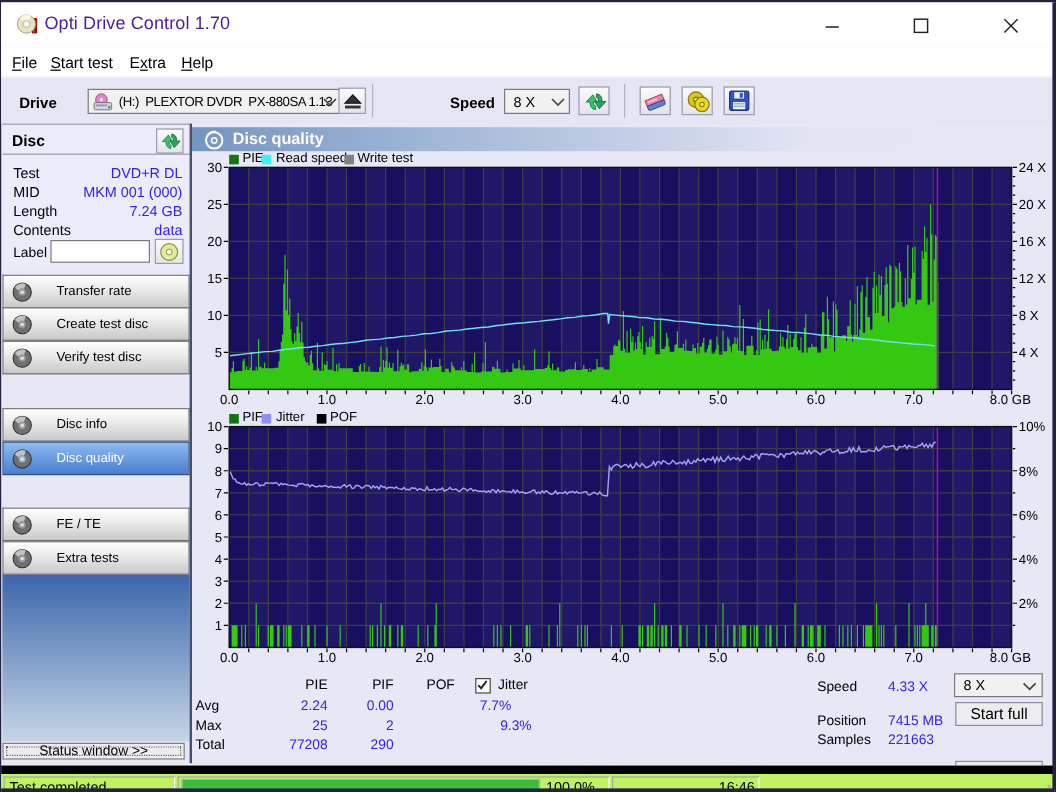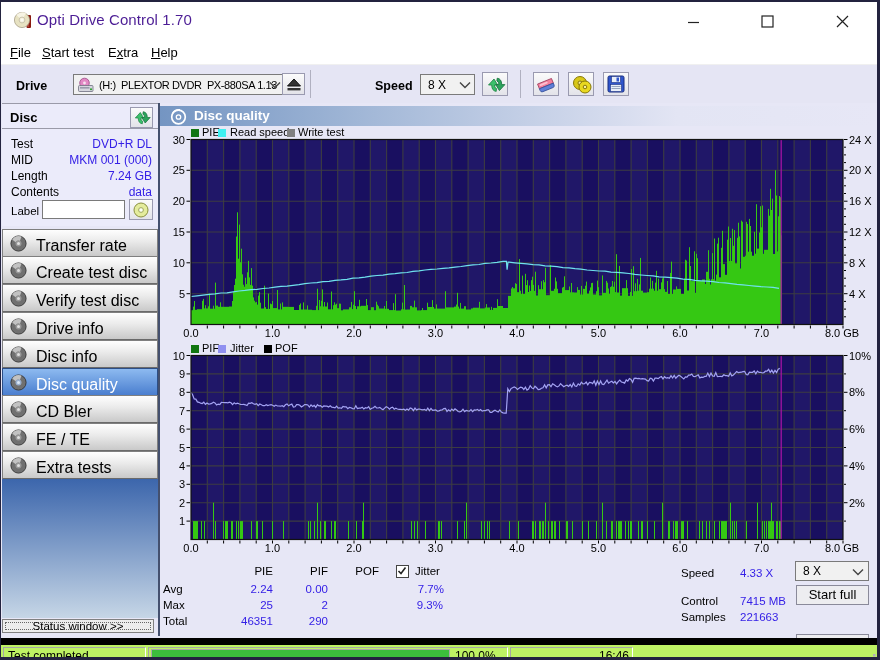--- a/index.html
+++ b/index.html
@@ -9,21 +9,21 @@
 #menubar{left:0;top:37px;width:878px;height:25px;background:#fff}
 #toolbar{left:0;top:62px;width:878px;height:39px;background:#e5e5f4;border-top:1px solid #f0f0f0}
 .menuitem{position:absolute;top:6px;font-size:13px;color:#000}
 .combo{position:absolute;background:#f1f1f1;border:1px solid #7a7a7a}
 .tbtn{position:absolute;background:linear-gradient(#fbfbfb,#e3e3e9);border:1px solid #9a9ab0}
 #sidebar{left:1px;top:101px;width:156px;height:533px}
 #discpanel{position:absolute;left:0;top:0;width:156px;height:123px;background:#ebebfa;border-top:1px solid #9a9aa8}
 .srow{position:absolute;font-size:12px;color:#000}
 .sval{position:absolute;font-size:12px;color:#3520e6;text-align:center;right:6px}
 .sbtn{position:absolute;left:0;width:156px;height:28px;background:linear-gradient(#fefefe,#ebebeb 42%,#c9c9c9);border:1px solid #7f7f7f;border-bottom-color:#6a6a6a}
-.sbtn .lbl{position:absolute;left:33px;top:7px;font-size:16px;color:#000}
+.sbtn .lbl{position:absolute;left:44px;top:7px;font-size:11px;color:#000}
 .sel{background:linear-gradient(#8dbaf0,#4a7ecf);border-color:#2c4e86}
 .sel .lbl{color:#fff}
 #bluefill{position:absolute;left:0;top:376px;width:156px;height:139px;background:linear-gradient(#3c66ac,#c6d6e6)}
 #statuswin{position:absolute;left:0;top:516px;width:152px;height:14px;background:#ededed;border:1px solid #808080;font-size:11.5px;text-align:center;line-height:11px;color:#000}
 #statuswin i{display:block;position:absolute;left:2px;top:2px;right:2px;bottom:2px;border:1px dotted #666;font-style:normal}
 #main{left:159px;top:104px;width:718px;height:530px;background:#e7e7f6}
 #mhead{position:absolute;left:0;top:0;width:718px;height:20px;background:linear-gradient(90deg,#7495c2 0%,#a4b9d8 30%,#e3e5f4 72%,#e7e7f6 100%)}
 #mhead span{position:absolute;left:34px;top:2px;font-size:13.5px;font-weight:bold;color:#fff}
 .legsq{position:absolute;width:8px;height:8px}
 .legtx{position:absolute;font-size:11px;color:#000}
@@ -170,55 +170,37 @@
       </div>
  <div class="sbtn" style="top:181.1px">
         <svg class="abs" style="left:7px;top:5px" width="18" height="18">
           <circle cx="8.5" cy="8.5" r="7.6" fill="#707070" stroke="#333" stroke-width="0.9"></circle>
           <path d="M2.2 4.5 A7.6 7.6 0 0 1 11.5 1.6 L9.9 5.9 A3.2 3.2 0 0 0 5.6 7.2 Z" fill="#c6c6c6" opacity="0.95"></path>
           <circle cx="8.5" cy="8.5" r="3" fill="#989898"></circle>
           <circle cx="8.5" cy="8.5" r="1.5" fill="#e0e0e0"></circle>
         </svg>
         <span class="lbl">Verify test disc</span>
       </div>
- <div class="sbtn" style="top:208.9px">
-        <svg class="abs" style="left:7px;top:5px" width="18" height="18">
-          <circle cx="8.5" cy="8.5" r="7.6" fill="#707070" stroke="#333" stroke-width="0.9"></circle>
-          <path d="M2.2 4.5 A7.6 7.6 0 0 1 11.5 1.6 L9.9 5.9 A3.2 3.2 0 0 0 5.6 7.2 Z" fill="#c6c6c6" opacity="0.95"></path>
-          <circle cx="8.5" cy="8.5" r="3" fill="#989898"></circle>
-          <circle cx="8.5" cy="8.5" r="1.5" fill="#e0e0e0"></circle>
-        </svg>
-        <span class="lbl">Drive info</span>
-      </div>
  <div class="sbtn" style="top:236.7px">
         <svg class="abs" style="left:7px;top:5px" width="18" height="18">
           <circle cx="8.5" cy="8.5" r="7.6" fill="#707070" stroke="#333" stroke-width="0.9"></circle>
           <path d="M2.2 4.5 A7.6 7.6 0 0 1 11.5 1.6 L9.9 5.9 A3.2 3.2 0 0 0 5.6 7.2 Z" fill="#c6c6c6" opacity="0.95"></path>
           <circle cx="8.5" cy="8.5" r="3" fill="#989898"></circle>
           <circle cx="8.5" cy="8.5" r="1.5" fill="#e0e0e0"></circle>
         </svg>
         <span class="lbl">Disc info</span>
       </div>
  <div class="sbtn sel" style="top:264.5px">
         <svg class="abs" style="left:7px;top:5px" width="18" height="18">
           <circle cx="8.5" cy="8.5" r="7.6" fill="#707070" stroke="#333" stroke-width="0.9"></circle>
           <path d="M2.2 4.5 A7.6 7.6 0 0 1 11.5 1.6 L9.9 5.9 A3.2 3.2 0 0 0 5.6 7.2 Z" fill="#c6c6c6" opacity="0.95"></path>
           <circle cx="8.5" cy="8.5" r="3" fill="#9ab0d0"></circle>
           <circle cx="8.5" cy="8.5" r="1.5" fill="#dce8f4"></circle>
         </svg>
         <span class="lbl">Disc quality</span>
-      </div>
- <div class="sbtn" style="top:292.3px">
-        <svg class="abs" style="left:7px;top:5px" width="18" height="18">
-          <circle cx="8.5" cy="8.5" r="7.6" fill="#707070" stroke="#333" stroke-width="0.9"></circle>
-          <path d="M2.2 4.5 A7.6 7.6 0 0 1 11.5 1.6 L9.9 5.9 A3.2 3.2 0 0 0 5.6 7.2 Z" fill="#c6c6c6" opacity="0.95"></path>
-          <circle cx="8.5" cy="8.5" r="3" fill="#989898"></circle>
-          <circle cx="8.5" cy="8.5" r="1.5" fill="#e0e0e0"></circle>
-        </svg>
-        <span class="lbl">CD Bler</span>
       </div>
  <div class="sbtn" style="top:320.1px">
         <svg class="abs" style="left:7px;top:5px" width="18" height="18">
           <circle cx="8.5" cy="8.5" r="7.6" fill="#707070" stroke="#333" stroke-width="0.9"></circle>
           <path d="M2.2 4.5 A7.6 7.6 0 0 1 11.5 1.6 L9.9 5.9 A3.2 3.2 0 0 0 5.6 7.2 Z" fill="#c6c6c6" opacity="0.95"></path>
           <circle cx="8.5" cy="8.5" r="3" fill="#989898"></circle>
           <circle cx="8.5" cy="8.5" r="1.5" fill="#e0e0e0"></circle>
         </svg>
         <span class="lbl">FE / TE</span>
       </div>
@@ -366,30 +348,30 @@
    <svg class="abs" style="left:0px;top:0px" width="10" height="10">
           <path d="M1.5 5 L4 7.5 L8.5 1.5" stroke="#222" stroke-width="1.6" fill="none"></path>
         </svg>
  </div>
  <div class="statlbl" style="left:255px;top:459px">Jitter</div>
  <div class="statlbl" style="left:3px;top:477px">Avg</div>
  <div class="statlbl" style="left:3px;top:493px">Max</div>
  <div class="statlbl" style="left:3px;top:509px">Total</div>
  <div class="statval" style="left:53px;top:477px;width:60px">2.24</div>
  <div class="statval" style="left:108px;top:477px;width:60px">0.00</div>
- <div class="statval" style="left:224px;top:477px;width:60px">7.7%</div>
+ <div class="statval" style="left:206px;top:477px;width:60px">7.7%</div>
  <div class="statval" style="left:53px;top:493px;width:60px">25</div>
  <div class="statval" style="left:108px;top:493px;width:60px">2</div>
  <div class="statval" style="left:223px;top:493px;width:60px">9.3%</div>
- <div class="statval" style="left:53px;top:509px;width:60px">46351</div>
+ <div class="statval" style="left:53px;top:509px;width:60px">77208</div>
  <div class="statval" style="left:108px;top:509px;width:60px">290</div>
 
  <div class="statlbl" style="left:521px;top:461px">Speed</div>
  <div class="statval" style="left:580px;top:461px;width:60px;text-align:left">4.33 X</div>
- <div class="statlbl" style="left:521px;top:489px">Control</div>
+ <div class="statlbl" style="left:521px;top:489px">Position</div>
  <div class="statval" style="left:580px;top:489px;width:60px;text-align:left">7415 MB</div>
  <div class="statlbl" style="left:521px;top:505px">Samples</div>
  <div class="statval" style="left:580px;top:505px;width:60px;text-align:left">221663</div>
  <div class="combo" style="left:635px;top:455px;width:74px;height:20px">
   <div class="abs" style="left:7px;top:2px;font-size:12px">8 X</div>
   <svg class="abs" style="left:56px;top:6px" width="12" height="8">
           <path d="M1 1.5 L6 6.5 L11 1.5" stroke="#444" stroke-width="1.4" fill="none"></path>
         </svg>
  </div>
  <div class="rbtn" style="top:479px">Start full</div>

